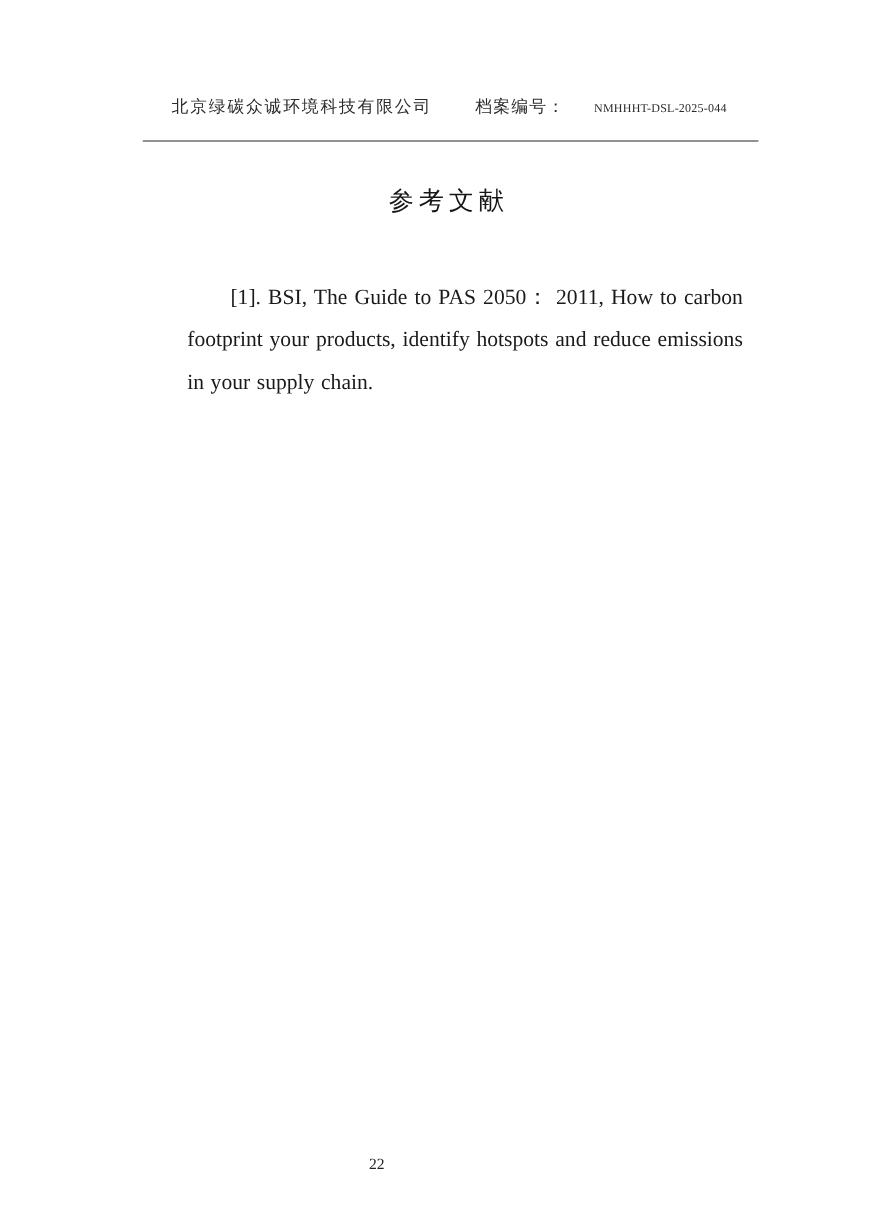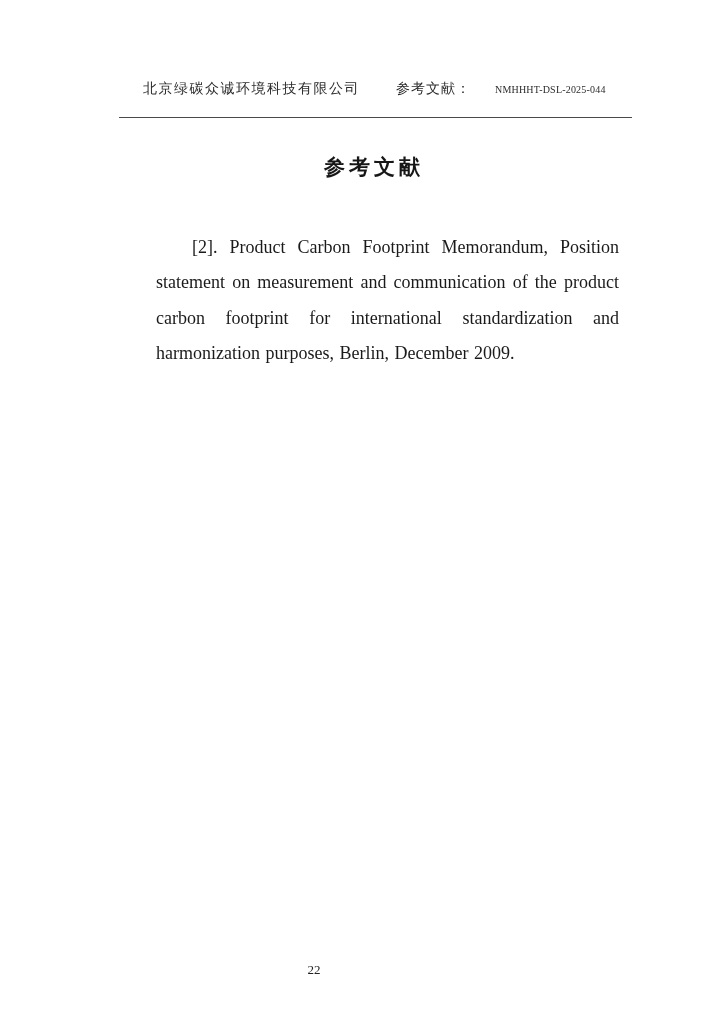--- a/index.html
+++ b/index.html
@@ -48,21 +48,21 @@
   .header .doc-number {
     font-family: "Liberation Serif", "DejaVu Serif", serif;
     font-size: 10px;
     letter-spacing: 0.2px;
   }
   
   .doc-title {
     margin-top: 117px; 
     text-align: center;
     font-size: 21px;
-    font-weight: bold;
+    font-weight: normal;
     letter-spacing: 4px;
     color: #161616;
   }
   
   .refs {
     width: 511px;
     margin: 13px auto 0 108px;
     font-size: 18px;
     line-height: 35.4px;
     color: #1a1a1a;
@@ -85,27 +85,27 @@
   }
 </style>
 </head>
 <body>
 
 <div class="page">
 
   <div class="header">
     <span class="company">北京绿碳众诚环境科技有限公司</span>
     <span class="docnum-wrap">
-      <span class="doc-label">参考文献：</span><span class="doc-number">NMHHHT-DSL-2025-044</span>
+      <span class="doc-label">档案编号：</span><span class="doc-number">NMHHHT-DSL-2025-044</span>
     </span>
   </div>
 
   <h1 class="doc-title">参考文献</h1>
 
   <div class="refs">
-    <p>[2]. Product Carbon Footprint Memorandum, Position statement on measurement and communication of the product carbon footprint for international standardization and harmonization purposes, Berlin, December 2009.</p>
+    <p>[1]. BSI, The Guide to PAS 2050： 2011, How to carbon footprint your products, identify hotspots and reduce emissions in your supply chain.</p>
   </div>
 
   <div class="footer">
     <span>22</span>
   </div>
 
 </div>
 
 </body></html>

